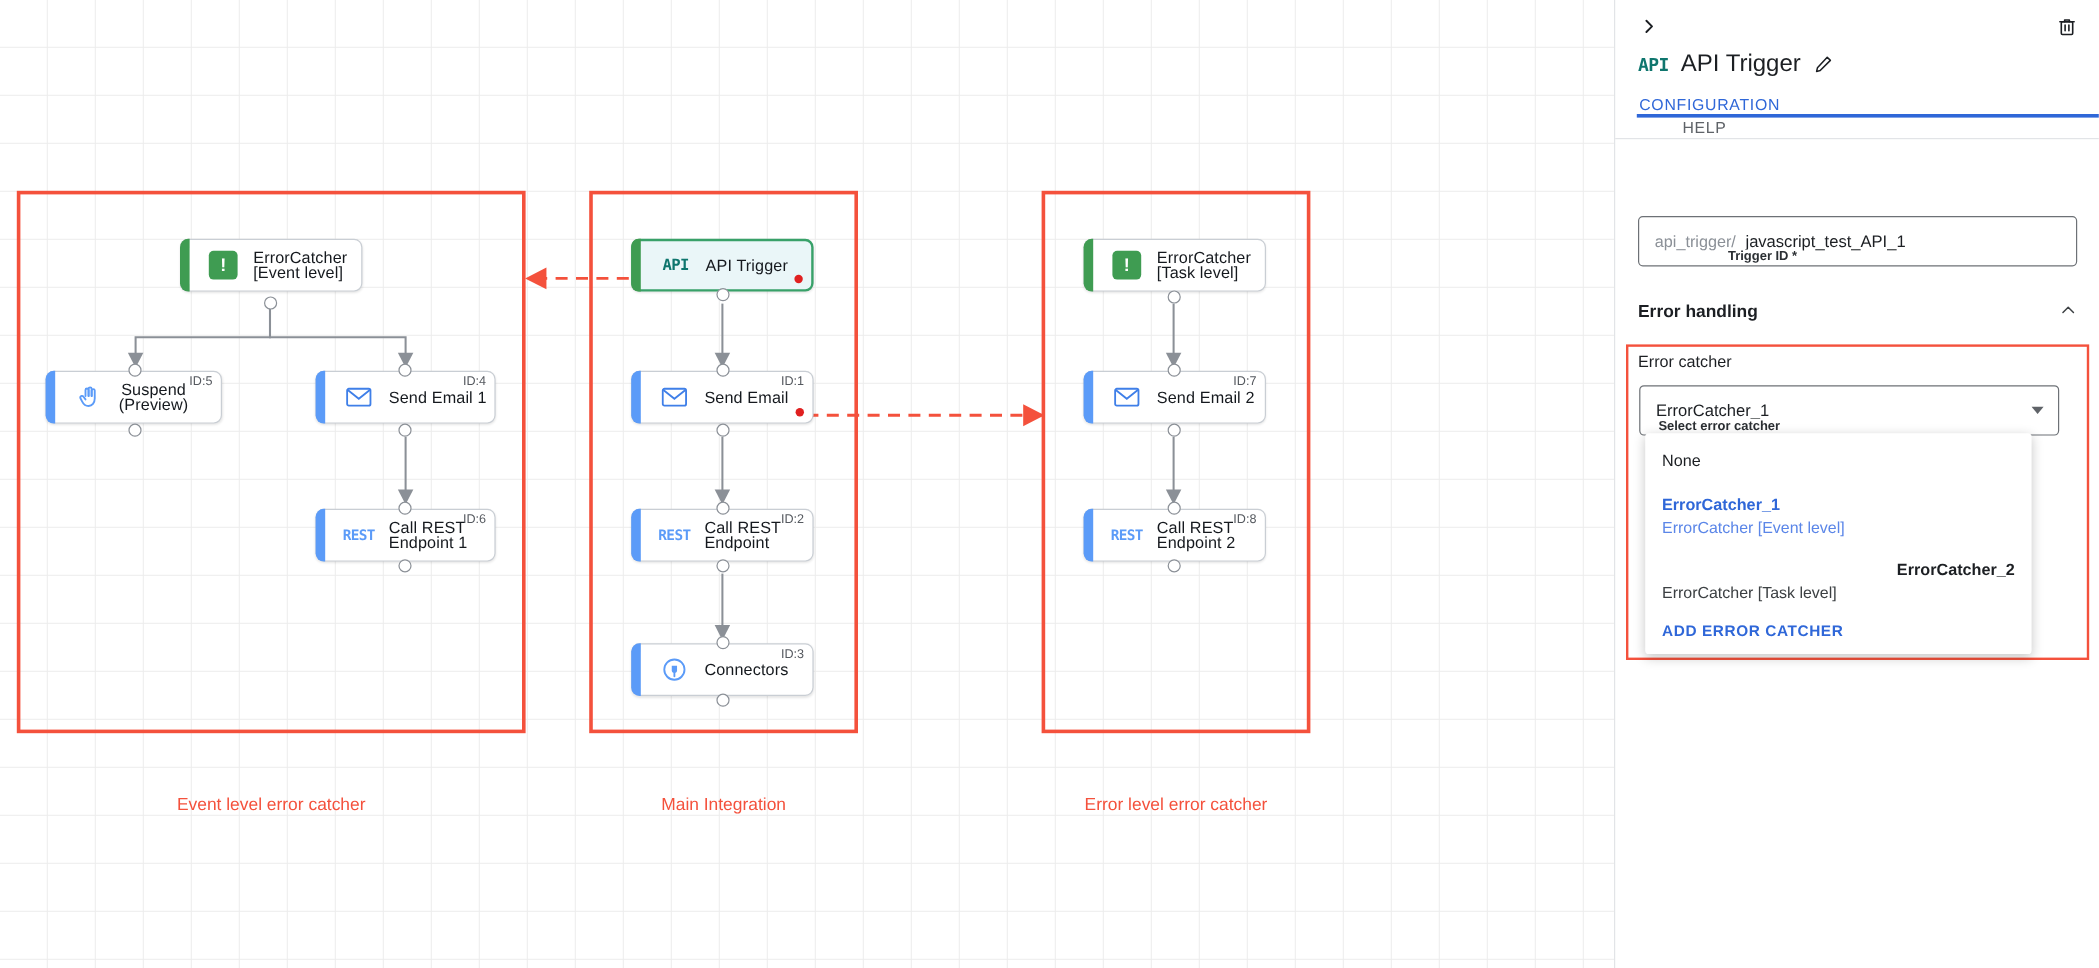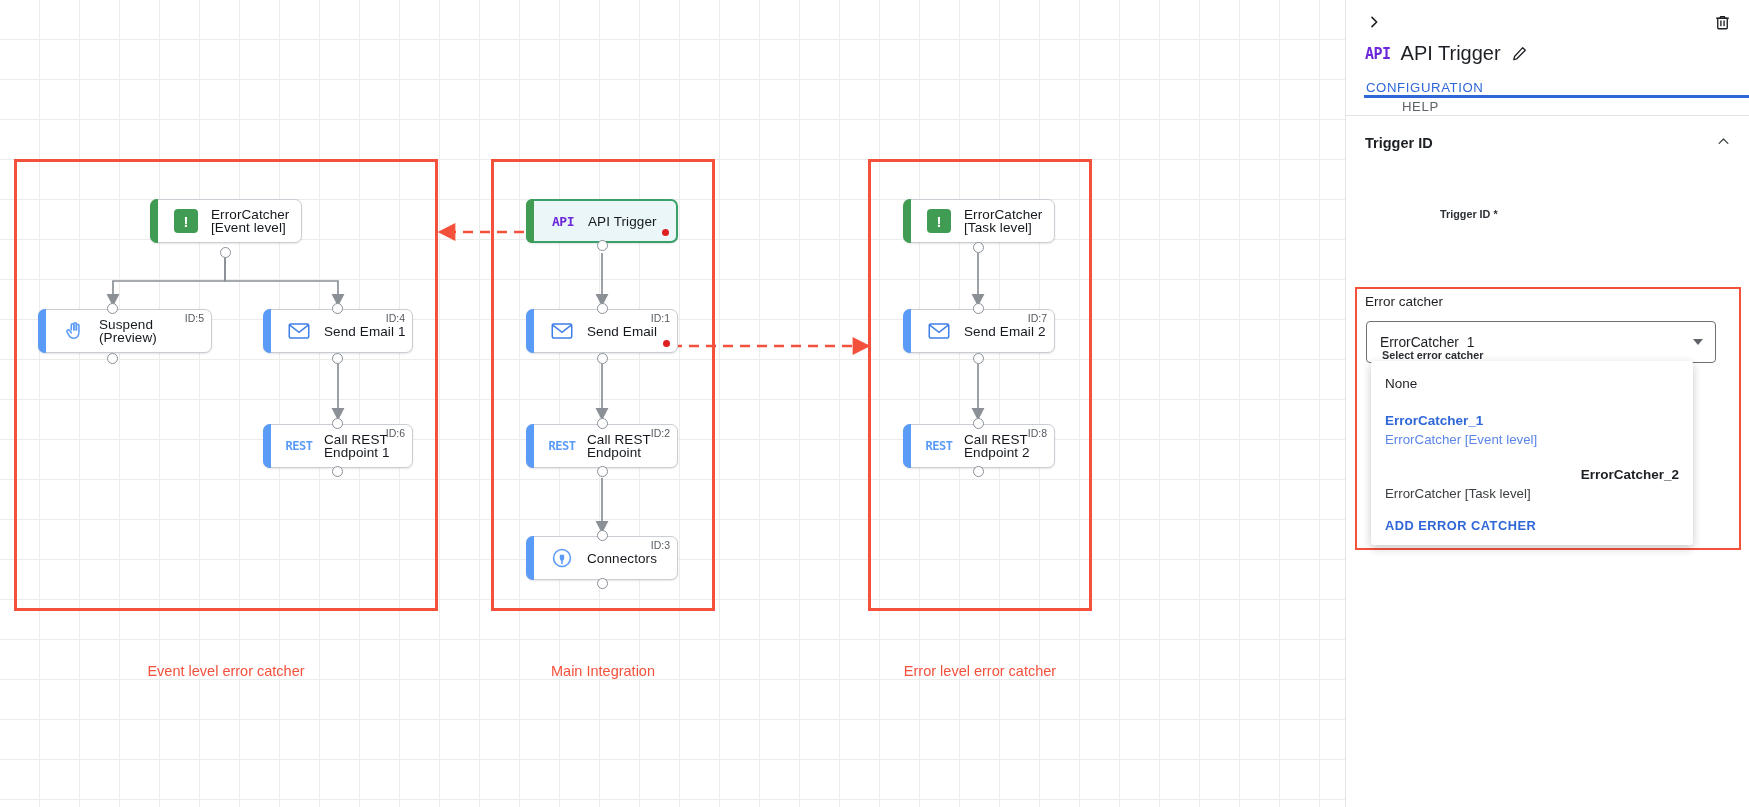--- a/index.html
+++ b/index.html
@@ -109,21 +109,21 @@
   }
 
   
   .sq-err {
     width: 24px; height: 24px; border-radius: 4px;
     background: #3f9c52;
     display: flex; align-items: center; justify-content: center;
   }
   .sq-err b { color:#fff; font-size: 15px; line-height:1; font-weight:700; }
 
-  .apitext { color:#6d28d9; font-family: "DejaVu Sans Mono", monospace; font-weight:700; font-size:13px; letter-spacing:-0.5px;text-align:center;}
+  .apitext { color:#0f766e; font-family: "DejaVu Sans Mono", monospace; font-weight:700; font-size:13px; letter-spacing:-0.5px;text-align:center;}
   .resttext { color:#5b9bf8; font-family: "DejaVu Sans Mono", monospace; font-weight:700; font-size:12px; letter-spacing:-0.5px;}
 
   
   #panel {
     position: absolute;
     left: 1345px; top: 0;
     width: 404px; height: 807px;
     background: #ffffff;
     border-left: 1px solid #e2e4e7;
   }
@@ -277,21 +277,21 @@
       <span class="ico">
           <span class="sq-err">
             <b>!</b>
           </span>
         </span>
       <span class="label">ErrorCatcher
 [Event level]</span>
     </div>
     <div class="port" style="left:220px; top:247px;"></div>
 
-    <div class="node" style="left:38px; top:309px; width:174px;">
+    <div class="node" style="left:38px; top:309px; width:147px;text-align:center;">
       <span class="stripe"></span>
       <span class="ico">
         <svg width="22" height="22" viewBox="0 0 24 24" fill="none" stroke="#5b9bf8" stroke-width="1.7" stroke-linecap="round" stroke-linejoin="round">
           <path d="M9 11V5.5a1.4 1.4 0 0 1 2.8 0V11"></path>
           <path d="M11.8 11V4.5a1.4 1.4 0 0 1 2.8 0V11"></path>
           <path d="M14.6 11V6a1.4 1.4 0 0 1 2.8 0v7.2c0 4-2.4 6.8-5.6 6.8-3 0-4.6-1.6-5.8-4L4.4 13c-.5-1 .1-2 1.1-2.2.7-.1 1.3.2 1.7.8L9 14"></path>
         </svg>
       </span>
       <span class="label">Suspend
 (Preview)</span>
@@ -443,31 +443,35 @@
           </svg>
         </span>
       </div>
     </div>
 
     <div id="tabs">
       <div class="tab active">CONFIGURATION</div>
       <div class="tab">HELP</div>
     </div>
 
-    <div class="section-head" style="top:120px;">
-      <span>Trigger ID</span>
+
+    <div class="mui-field" style="left:19px; top:180px; width:366px;">
+      <span class="prefix">api_trigger/</span>
+      <span>javascript_test_API_1</span>
+    </div>
+    <div class="mui-legend" style="left:90px; top:174px;">Trigger ID *</div>
+
+    <div class="section-head" style="top:237px;">
+      <span>Error handling</span>
       <span class="chev">
         <svg width="15" height="15" viewBox="0 0 24 24" fill="none" stroke="#3c4043" stroke-width="2" stroke-linecap="round" stroke-linejoin="round">
             <path d="M5 15 12 8 19 15"></path>
           </svg>
       </span>
     </div>
-
-    <div class="mui-legend" style="left:90px; top:174px;">Trigger ID *</div>
-
 
     <div id="errbox">
       <div class="ec-label">Error catcher</div>
 
       <div class="mui-field" style="left:9px; top:32px; width:350px;">
         <span>ErrorCatcher_1</span>
         <span class="caret"></span>
       </div>
       <div class="mui-legend" style="left:21px; top:26px;">Select error catcher</div>
 

